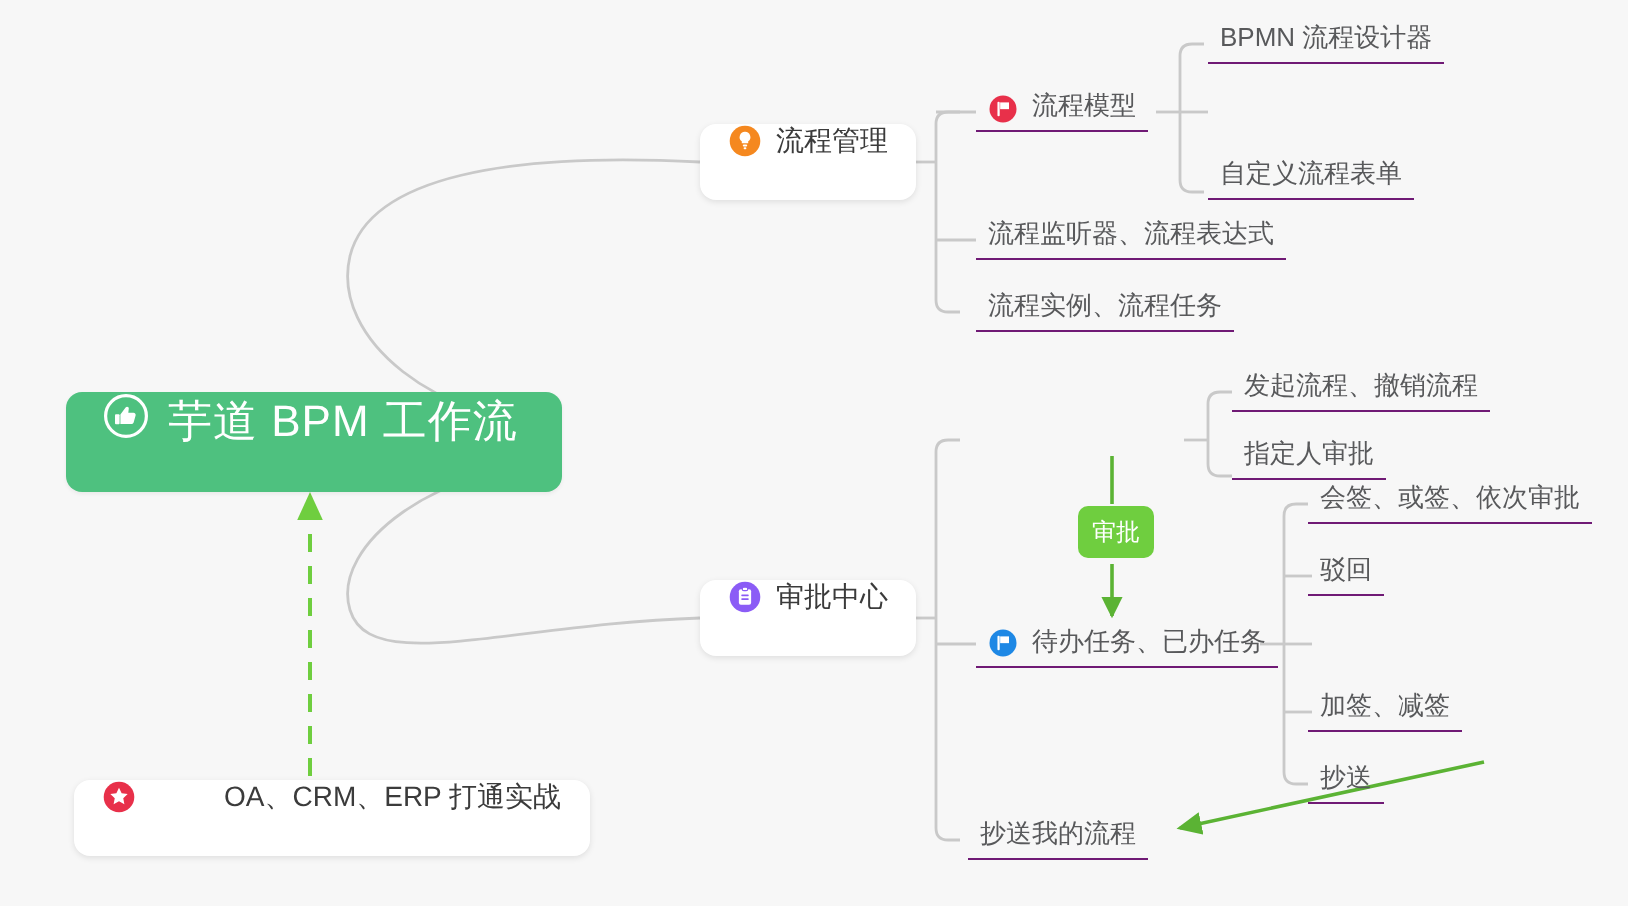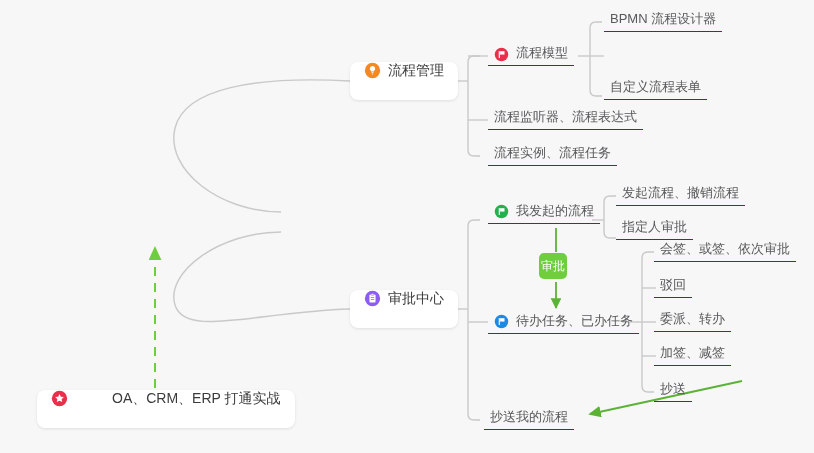--- a/index.html
+++ b/index.html
@@ -43,21 +43,21 @@
     white-space:nowrap;box-sizing:border-box;
     font-size:13px;color:#58595b;
     padding:0 6px 3px 6px;
     border-bottom:1px solid #701a75;
   }
   .topic .lbl{font-size:13px;color:#58595b;}
 
   .badge{
     position:absolute;display:flex;align-items:center;justify-content:center;
     background:#6fce3f;color:#fff;border-radius:5px;
-    font-size:12px;width:28px;height:26px;
+    font-size:12px;width:38px;height:26px;
   }
   .badge .lbl{font-size:12px;color:#fff;}
 
   
   .ico{display:inline-flex;align-items:center;justify-content:center;flex:0 0 auto;margin-right:7px;}
   .ico svg{display:block;}
   .root .ico{margin-right:9px;}
 </style>
 </head>
 <body>
@@ -104,20 +104,30 @@
       </marker>
     </defs>
     <path d="M 556 228 V 252" fill="none" stroke="#5bb334" stroke-width="1.8"></path>
     <path d="M 556 282 V 308" fill="none" stroke="#5bb334" stroke-width="1.8" marker-end="url(#arrowGreen)"></path>
 
     <path d="M 742 381 L 590 414" fill="none" stroke="#5bb334" stroke-width="1.8" marker-end="url(#arrowGreen2)"></path>
 
     <path d="M 155 388 V 252" fill="none" stroke="#6fce3f" stroke-width="2" stroke-dasharray="9 7" marker-end="url(#arrowLime)"></path>
   </svg>
 
+  <div class="node root">
+    <span class="ico">
+      <svg width="24" height="24" viewBox="0 0 24 24">
+        <circle cx="12" cy="12" r="10.2" fill="none" stroke="#ffffff" stroke-width="1.6"></circle>
+        <path d="M9.2 11.3 l2.6-3.6 c.5-.7 1.7-.4 1.6.6 l-.25 2.1 h2.6 c.8 0 1.25.7 1.05 1.4 l-.95 3.3 c-.15.55-.6.9-1.15.9 H9.2 z" fill="#ffffff"></path>
+        <rect x="6.5" y="11.1" width="2.3" height="5.0" rx=".5" fill="#ffffff"></rect>
+      </svg>
+    </span>
+    <span class="lbl">芋道 BPM 工作流</span>
+  </div>
 
   <div class="node card l1-a">
     <span class="ico">
       <svg width="17" height="17" viewBox="0 0 20 20">
         <circle cx="10" cy="10" r="9" fill="#f5881f"></circle>
         <path d="M10 4.6 a3.1 3.1 0 0 0-1.9 5.6 v1.1 h3.8 v-1.1 A3.1 3.1 0 0 0 10 4.6 z" fill="#ffffff"></path>
         <rect x="8.7" y="12.0" width="2.6" height="1.25" rx=".6" fill="#ffffff"></rect>
         <rect x="9.2" y="13.7" width="1.6" height="1.1" rx=".55" fill="#ffffff"></rect>
       </svg>
     </span>
@@ -155,30 +165,20 @@
         <circle cx="10" cy="10" r="9" fill="#8b5cf6"></circle>
         <rect x="6.4" y="5.4" width="7.2" height="9.2" rx="1.2" fill="#ffffff"></rect>
         <rect x="8.4" y="4.2" width="3.2" height="2.1" rx=".9" fill="#ffffff" stroke="#8b5cf6" stroke-width=".7"></rect>
         <rect x="7.8" y="8.6" width="4.4" height=".9" rx=".45" fill="#8b5cf6"></rect>
         <rect x="7.8" y="10.8" width="4.4" height=".9" rx=".45" fill="#8b5cf6"></rect>
       </svg>
     </span>
     <span class="lbl">审批中心</span>
   </div>
 
-  <div class="topic" style="left:488px;top:202px;">
-    <span class="ico">
-      <svg width="15" height="15" viewBox="0 0 20 20">
-        <circle cx="10" cy="10" r="9" fill="#22b14c"></circle>
-        <rect x="6.3" y="5.2" width="1.5" height="9.6" rx=".7" fill="#ffffff"></rect>
-        <path d="M8.1 5.6 h5.9 v4.5 H8.1 z" fill="#ffffff"></path>
-      </svg>
-    </span>
-    <span class="lbl">我发起的流程</span>
-  </div>
   <div class="topic" style="left:616px;top:184px;">
     <span class="lbl">发起流程、撤销流程</span>
   </div>
   <div class="topic" style="left:616px;top:218px;">
     <span class="lbl">指定人审批</span>
   </div>
 
   <div class="badge" style="left:539px;top:253px;">
     <span class="lbl">审批</span>
   </div>
@@ -193,23 +193,20 @@
     </span>
     <span class="lbl">待办任务、已办任务</span>
   </div>
 
   <div class="topic" style="left:654px;top:240px;">
     <span class="lbl">会签、或签、依次审批</span>
   </div>
   <div class="topic" style="left:654px;top:276px;">
     <span class="lbl">驳回</span>
   </div>
-  <div class="topic" style="left:654px;top:310px;">
-    <span class="lbl">委派、转办</span>
-  </div>
   <div class="topic" style="left:654px;top:344px;">
     <span class="lbl">加签、减签</span>
   </div>
   <div class="topic" style="left:654px;top:380px;">
     <span class="lbl">抄送</span>
   </div>
 
   <div class="topic" style="left:484px;top:408px;">
     <span class="lbl">抄送我的流程</span>
   </div>

